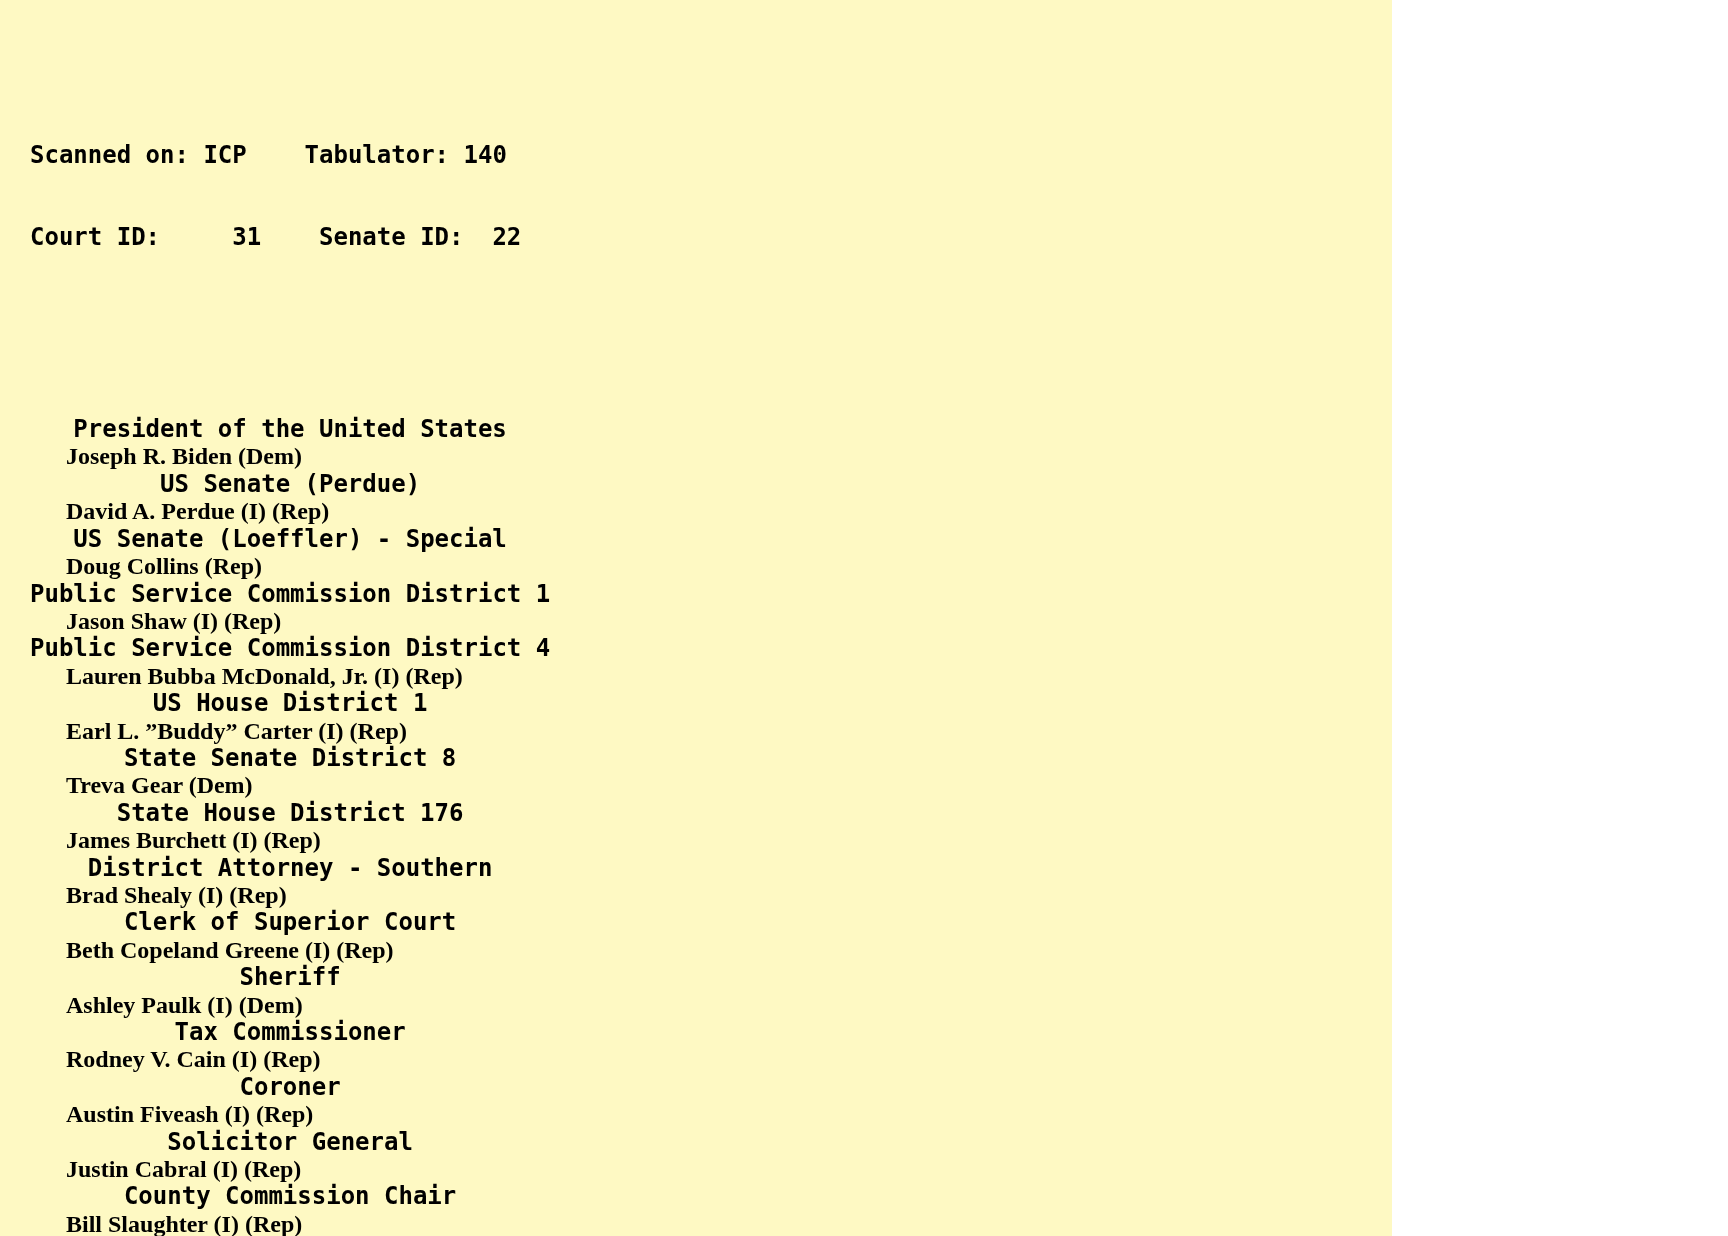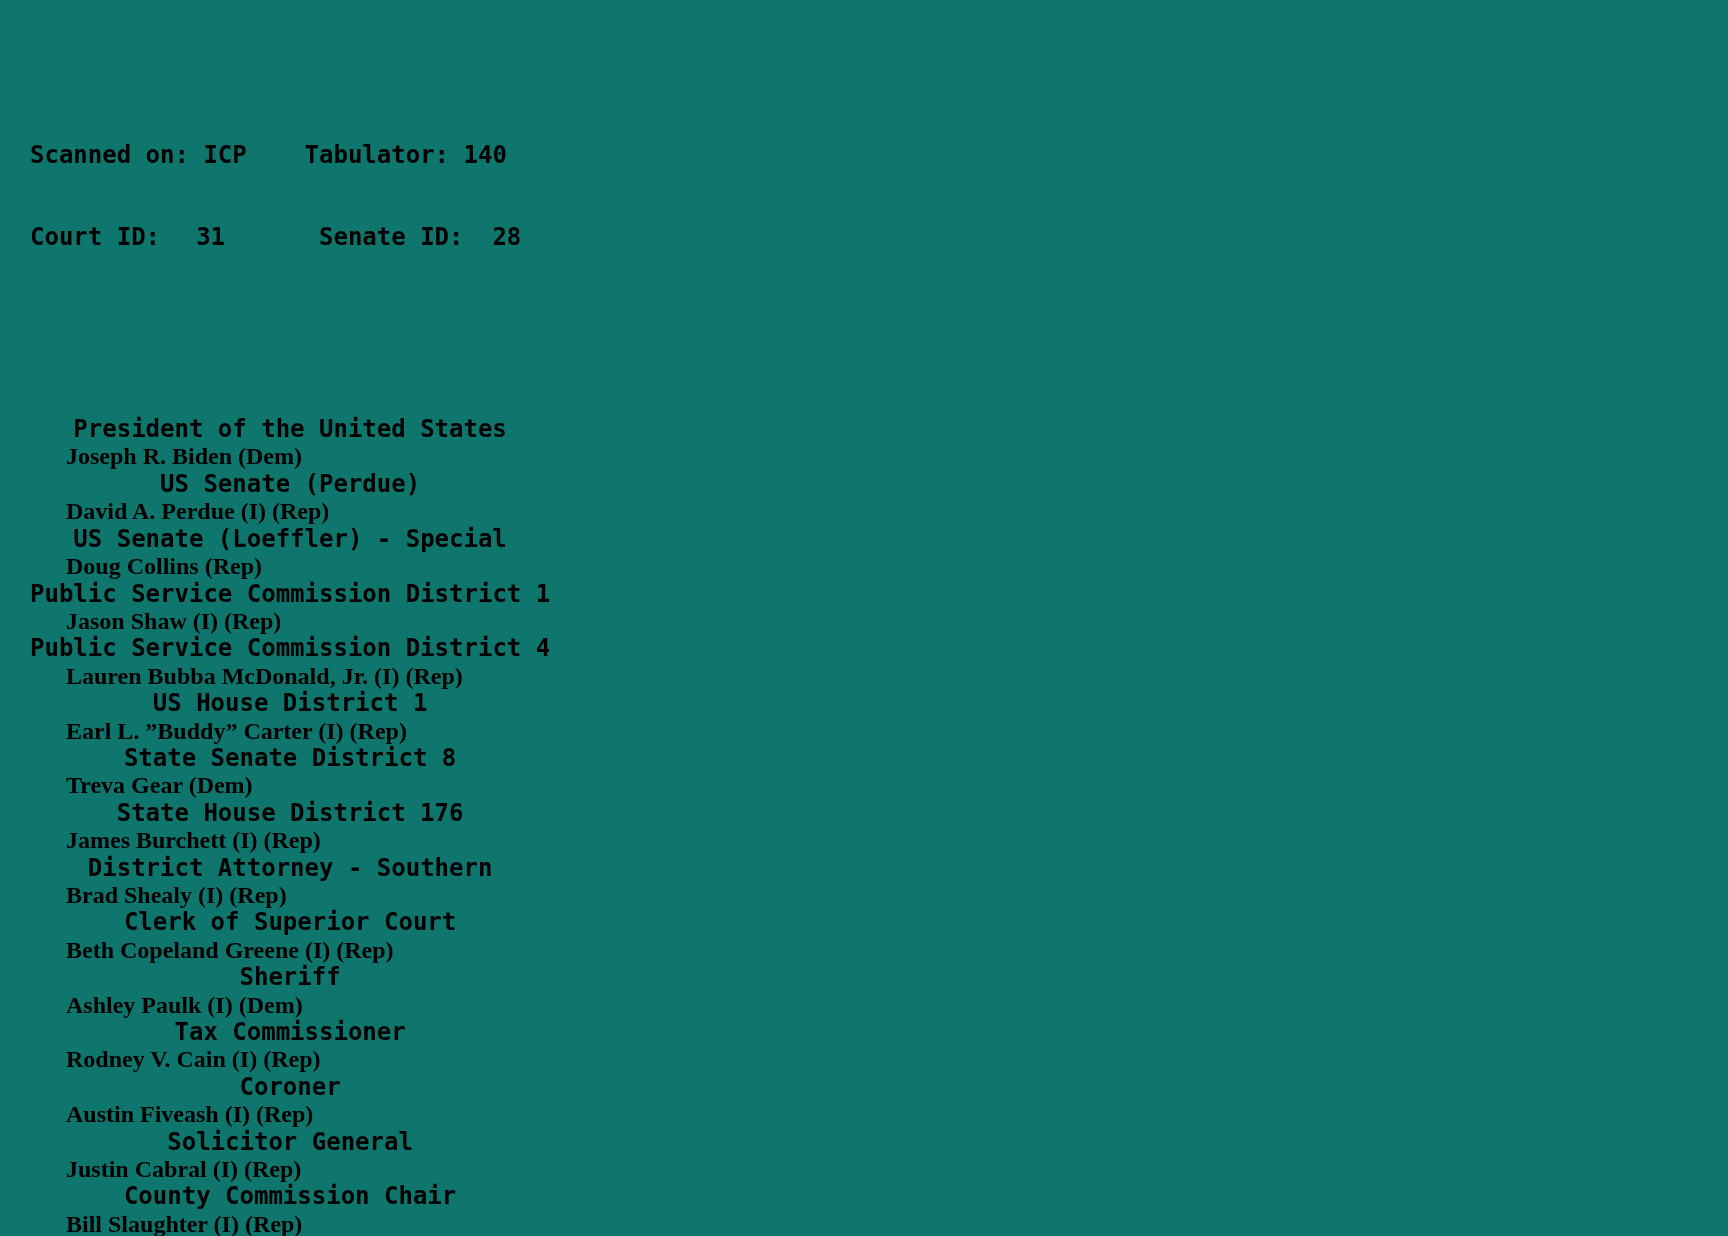--- a/index.html
+++ b/index.html
@@ -2,44 +2,44 @@
 <html><head>
 <meta charset="utf-8">
 <style>
   html, body {
     margin: 0;
     padding: 0;
     background: #ffffff;
   }
   .page {
     position: relative;
-    width: 1728px;
+    width: 1392px;
     height: 1236px;
-    background: #0f766e;
+    background: #fef9c3;
     color: #000000;
     overflow: hidden;
   }
   .record {
     position: absolute;
     left: 30px;
     top: 5px;
     font-family: "DejaVu Sans Mono", "Liberation Mono", monospace;
     font-weight: bold;
     font-size: 24px;
     line-height: 27.4px;
     color: #000000;
     white-space: pre;
   }
   .mono-line {
     white-space: pre;
   }
   .field-right-7 {
     display: inline-block;
     width: 7ch;
-    text-align: center;
+    text-align: right;
   }
   .field-right-4 {
     display: inline-block;
     width: 4ch;
     text-align: right;
   }
   .contest-list {
     margin-top: 27.4px; 
   }
   .contest-title {
@@ -53,19 +53,19 @@
   }
 </style>
 </head>
 <body>
 
 <div class="page">
   <div class="record">
 
     <div class="header">
       <div class="mono-line"><span>Scanned on:</span> <span>ICP</span>    <span>Tabulator:</span> <span>140</span></div>
-      <div class="mono-line"><span>Court ID:</span><span class="field-right-7">31</span>    <span>Senate ID:</span><span class="field-right-4">28</span></div>
+      <div class="mono-line"><span>Court ID:</span><span class="field-right-7">31</span>    <span>Senate ID:</span><span class="field-right-4">22</span></div>
     </div>
 
     <div class="contest-list"><div class="contest"><div class="contest-title">President of the United States</div><div class="contest-selection">Joseph R. Biden (Dem)</div></div><div class="contest"><div class="contest-title">US Senate (Perdue)</div><div class="contest-selection">David A. Perdue (I) (Rep)</div></div><div class="contest"><div class="contest-title">US Senate (Loeffler) - Special</div><div class="contest-selection">Doug Collins (Rep)</div></div><div class="contest"><div class="contest-title">Public Service Commission District 1</div><div class="contest-selection">Jason Shaw (I) (Rep)</div></div><div class="contest"><div class="contest-title">Public Service Commission District 4</div><div class="contest-selection">Lauren Bubba McDonald, Jr. (I) (Rep)</div></div><div class="contest"><div class="contest-title">US House District 1</div><div class="contest-selection">Earl L. ”Buddy” Carter (I) (Rep)</div></div><div class="contest"><div class="contest-title">State Senate District 8</div><div class="contest-selection">Treva Gear (Dem)</div></div><div class="contest"><div class="contest-title">State House District 176</div><div class="contest-selection">James Burchett (I) (Rep)</div></div><div class="contest"><div class="contest-title">District Attorney - Southern</div><div class="contest-selection">Brad Shealy (I) (Rep)</div></div><div class="contest"><div class="contest-title">Clerk of Superior Court</div><div class="contest-selection">Beth Copeland Greene (I) (Rep)</div></div><div class="contest"><div class="contest-title">Sheriff</div><div class="contest-selection">Ashley Paulk (I) (Dem)</div></div><div class="contest"><div class="contest-title">Tax Commissioner</div><div class="contest-selection">Rodney V. Cain (I) (Rep)</div></div><div class="contest"><div class="contest-title">Coroner</div><div class="contest-selection">Austin Fiveash (I) (Rep)</div></div><div class="contest"><div class="contest-title">Solicitor General</div><div class="contest-selection">Justin Cabral (I) (Rep)</div></div><div class="contest"><div class="contest-title">County Commission Chair</div><div class="contest-selection">Bill Slaughter (I) (Rep)</div></div></div>
 
   </div>
 </div>
 
 </body></html>

